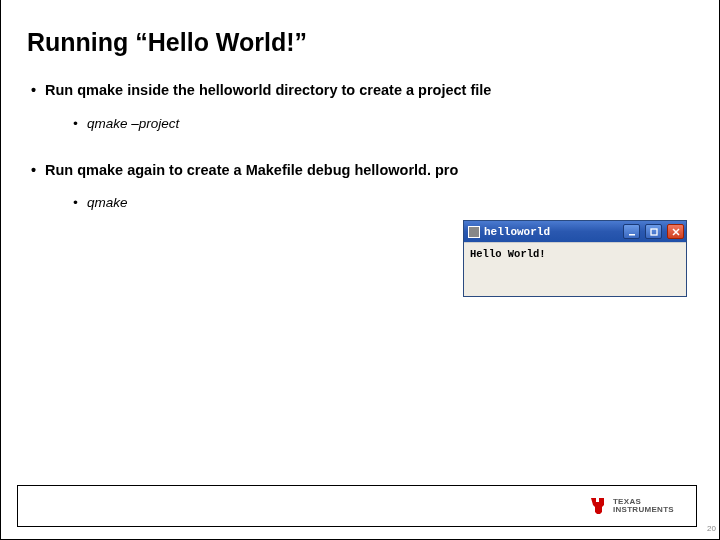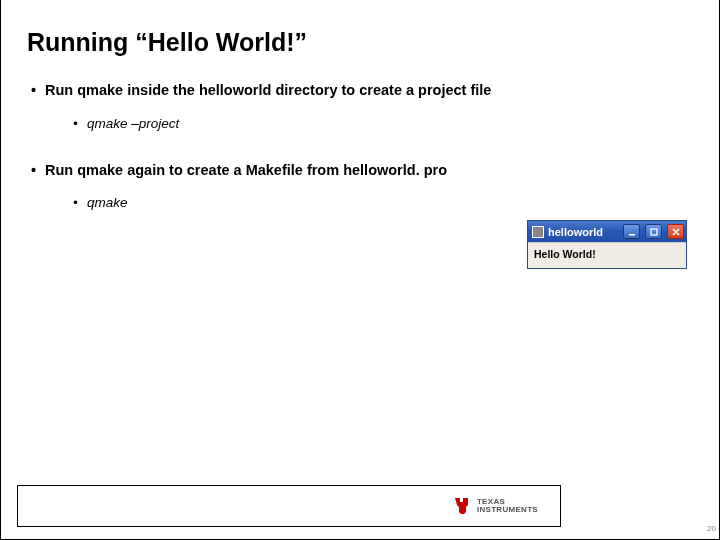--- a/index.html
+++ b/index.html
@@ -52,24 +52,24 @@
     font-style: italic;
   }
   .lvl2 > li::before {
     content: "•";
     position: absolute;
     left: 28px; top: 0;
   }
   .window {
     position: absolute;
     right: 32px; top: 220px;
-    width: 160px;
+    width: 224px;
     border: 1px solid #2a4a80;
     background: #0f172a;
-    font-family: Liberation Sans, sans-serif;
+    font-family: Liberation Mono, monospace;
     box-shadow: 0 0 0 1px #fff inset;
   }
   .titlebar {
     display: flex; align-items: center;
     background: linear-gradient(#4a7ad0,#2a58b0 50%,#2050a8);
     height: 21px; padding: 0 2px 0 4px;
     color: #fff; font-size: 11px; font-weight: bold;
     gap: 4px;
   }
   .app-icon {
@@ -86,29 +86,29 @@
     display: flex; align-items: center; justify-content: center;
     font-size: 9px; color: #fff; font-weight: bold;
     margin-left: 1px;
   }
   .tb-btn.close {
     background: linear-gradient(#f07860,#d04020);
     border-color: #a02000;
   }
   .tb-btn svg { display: block; }
   .client {
-    padding: 5px 6px 8px 6px;
+    padding: 5px 6px 36px 6px;
     font-size: 10.5px; font-weight: bold;
     color: #000; background: #efece4;
     border-top: 1px solid #ccc;
   }
   .footer-box {
     position: absolute;
     left: 16px; bottom: 12px;
-    width: 544px; height: 42px;
+    width: 680px; height: 42px;
     border: 1px solid #000;
     background: #fff;
     display: flex; align-items: center; justify-content: flex-end;
     padding-right: 22px;
   }
   .ti-logo {
     display: flex; align-items: center; gap: 5px;
   }
   .ti-chip {
     width: 19px; height: 20px; position: relative;
@@ -135,21 +135,21 @@
 
   <div class="content">
     <ul class="lvl1">
       <li>
         <span>Run qmake inside the helloworld directory to create a project file</span>
         <ul class="lvl2">
           <li><span>qmake –project</span></li>
         </ul>
       </li>
       <li>
-        <span>Run qmake again to create a Makefile from helloworld. pro</span>
+        <span>Run qmake again to create a Makefile debug helloworld. pro</span>
         <ul class="lvl2">
           <li><span>qmake</span></li>
         </ul>
       </li>
     </ul>
   </div>
 
   <div class="window">
     <div class="titlebar">
       <span class="app-icon"></span>

